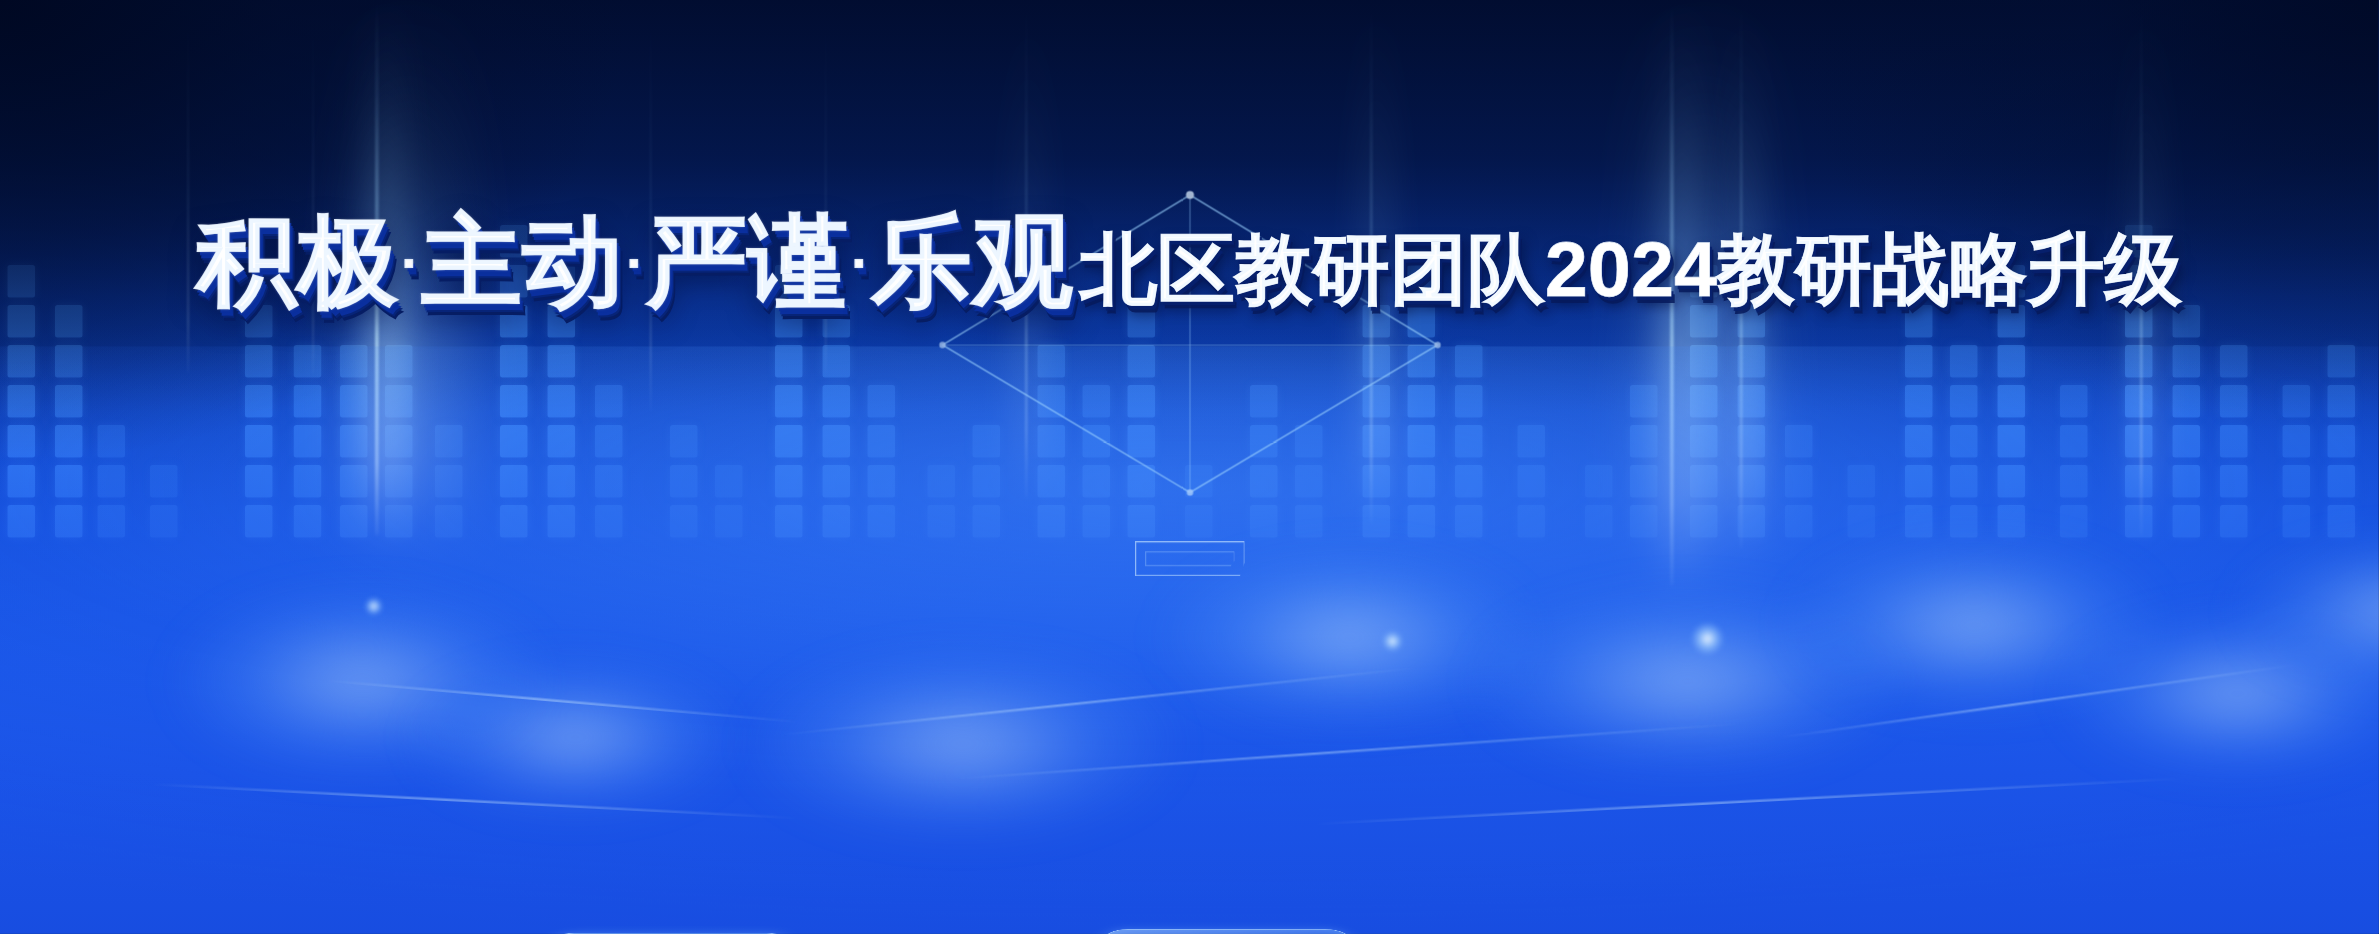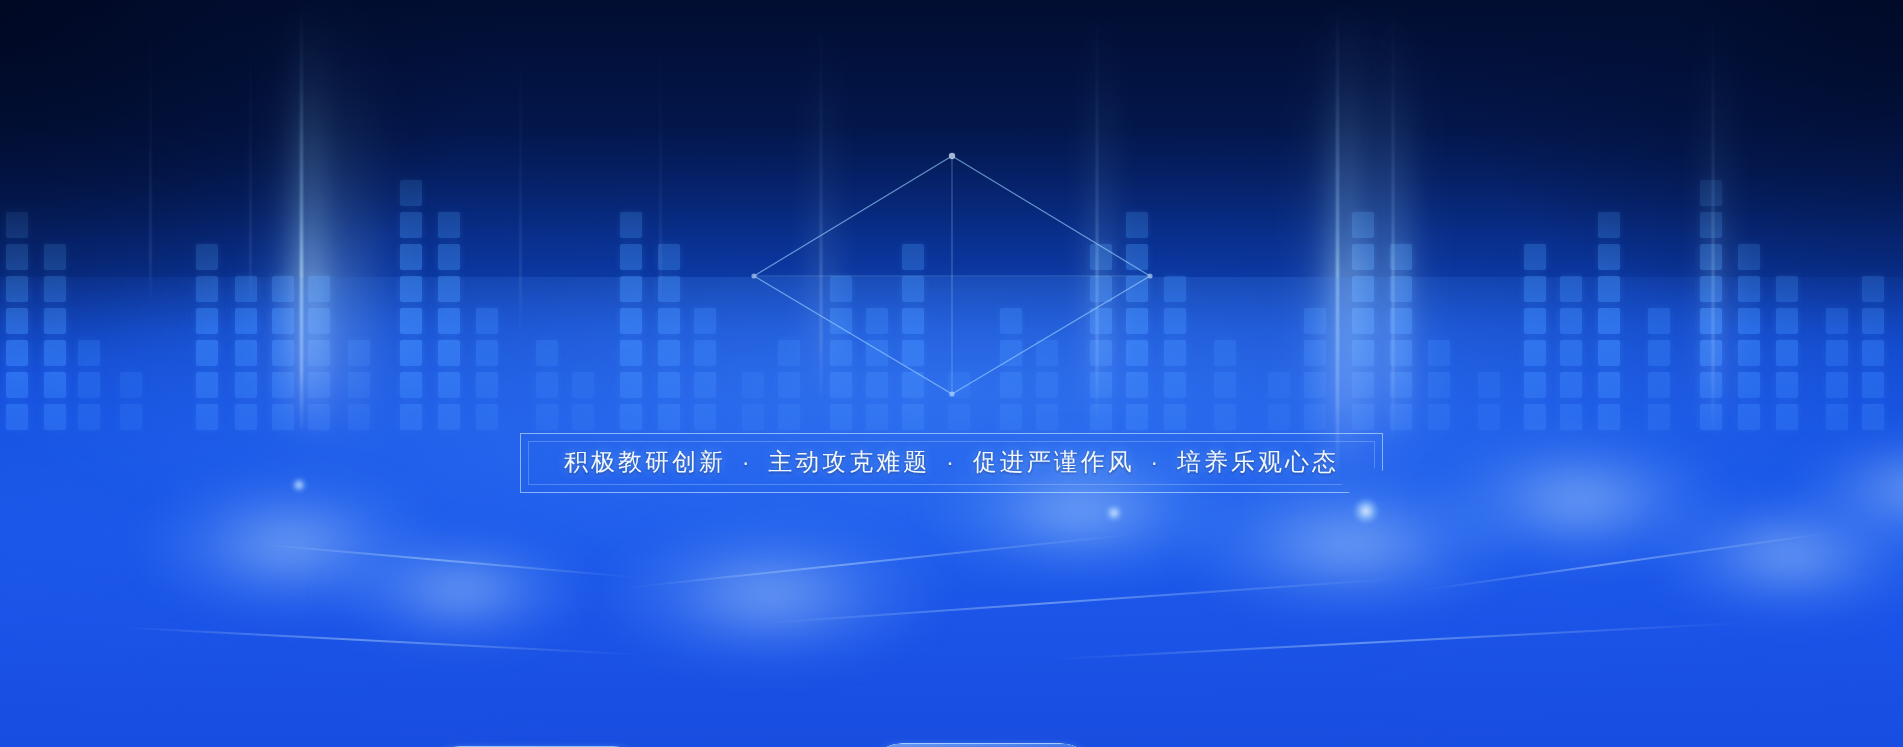--- a/index.html
+++ b/index.html
@@ -514,26 +514,29 @@
       <path d="M210 6 L408 126 L210 244 L12 126 Z" stroke="#9ed4ff" stroke-width="1.3" opacity="0.85" fill="none"></path>
       <path d="M210 6 L210 244" stroke="#9ed4ff" stroke-width="1" opacity="0.55"></path>
       <path d="M12 126 L408 126" stroke="#9ed4ff" stroke-width="1" opacity="0.45"></path>
       <circle cx="210" cy="6" r="3.2" fill="#dff1ff"></circle>
       <circle cx="408" cy="126" r="2.6" fill="#cfeaff" opacity=".8"></circle>
       <circle cx="12" cy="126" r="2.6" fill="#cfeaff" opacity=".8"></circle>
       <circle cx="210" cy="244" r="2.6" fill="#cfeaff" opacity=".8"></circle>
     </svg>
   </div>
 
+  <div class="titlewrap">
+    <div class="title-main" id="titleMain"><span>积极</span><span class="sep">·</span><span>主动</span><span class="sep">·</span><span>严谨</span><span class="sep">·</span><span>乐观</span></div>
+    <div class="title-sub">北区教研团队2024教研战略升级</div>
+  </div>
 
   <div class="tagwrap">
     <div class="tagframe">
       <div class="edge"></div>
       <div class="edge2"></div>
-      <div class="tagline" id="tagline"><span>积极教研创新</span><span class="dot"> · </span><span>主动攻克难题</span><span class="dot"> · </span><span>促进严谨作风</span><span class="dot"> · </span><span>培养乐观心态</span></div>
     </div>
   </div>
 
 <div class="sheen" style="left: 140px; top: 470px; width: 300px; height: 150px; z-index: 8;"></div>
     <div class="sheen" style="left: 330px; top: 530px; width: 260px; height: 120px; z-index: 8;"></div>
     <div class="sheen" style="left: 600px; top: 520px; width: 340px; height: 150px; z-index: 8;"></div>
     <div class="sheen" style="left: 930px; top: 440px; width: 300px; height: 140px; z-index: 8;"></div>
     <div class="sheen" style="left: 1180px; top: 470px; width: 340px; height: 150px; z-index: 8;"></div>
     <div class="sheen" style="left: 1430px; top: 430px; width: 300px; height: 140px; z-index: 8;"></div>
     <div class="sheen" style="left: 1650px; top: 490px; width: 280px; height: 130px; z-index: 8;"></div>

